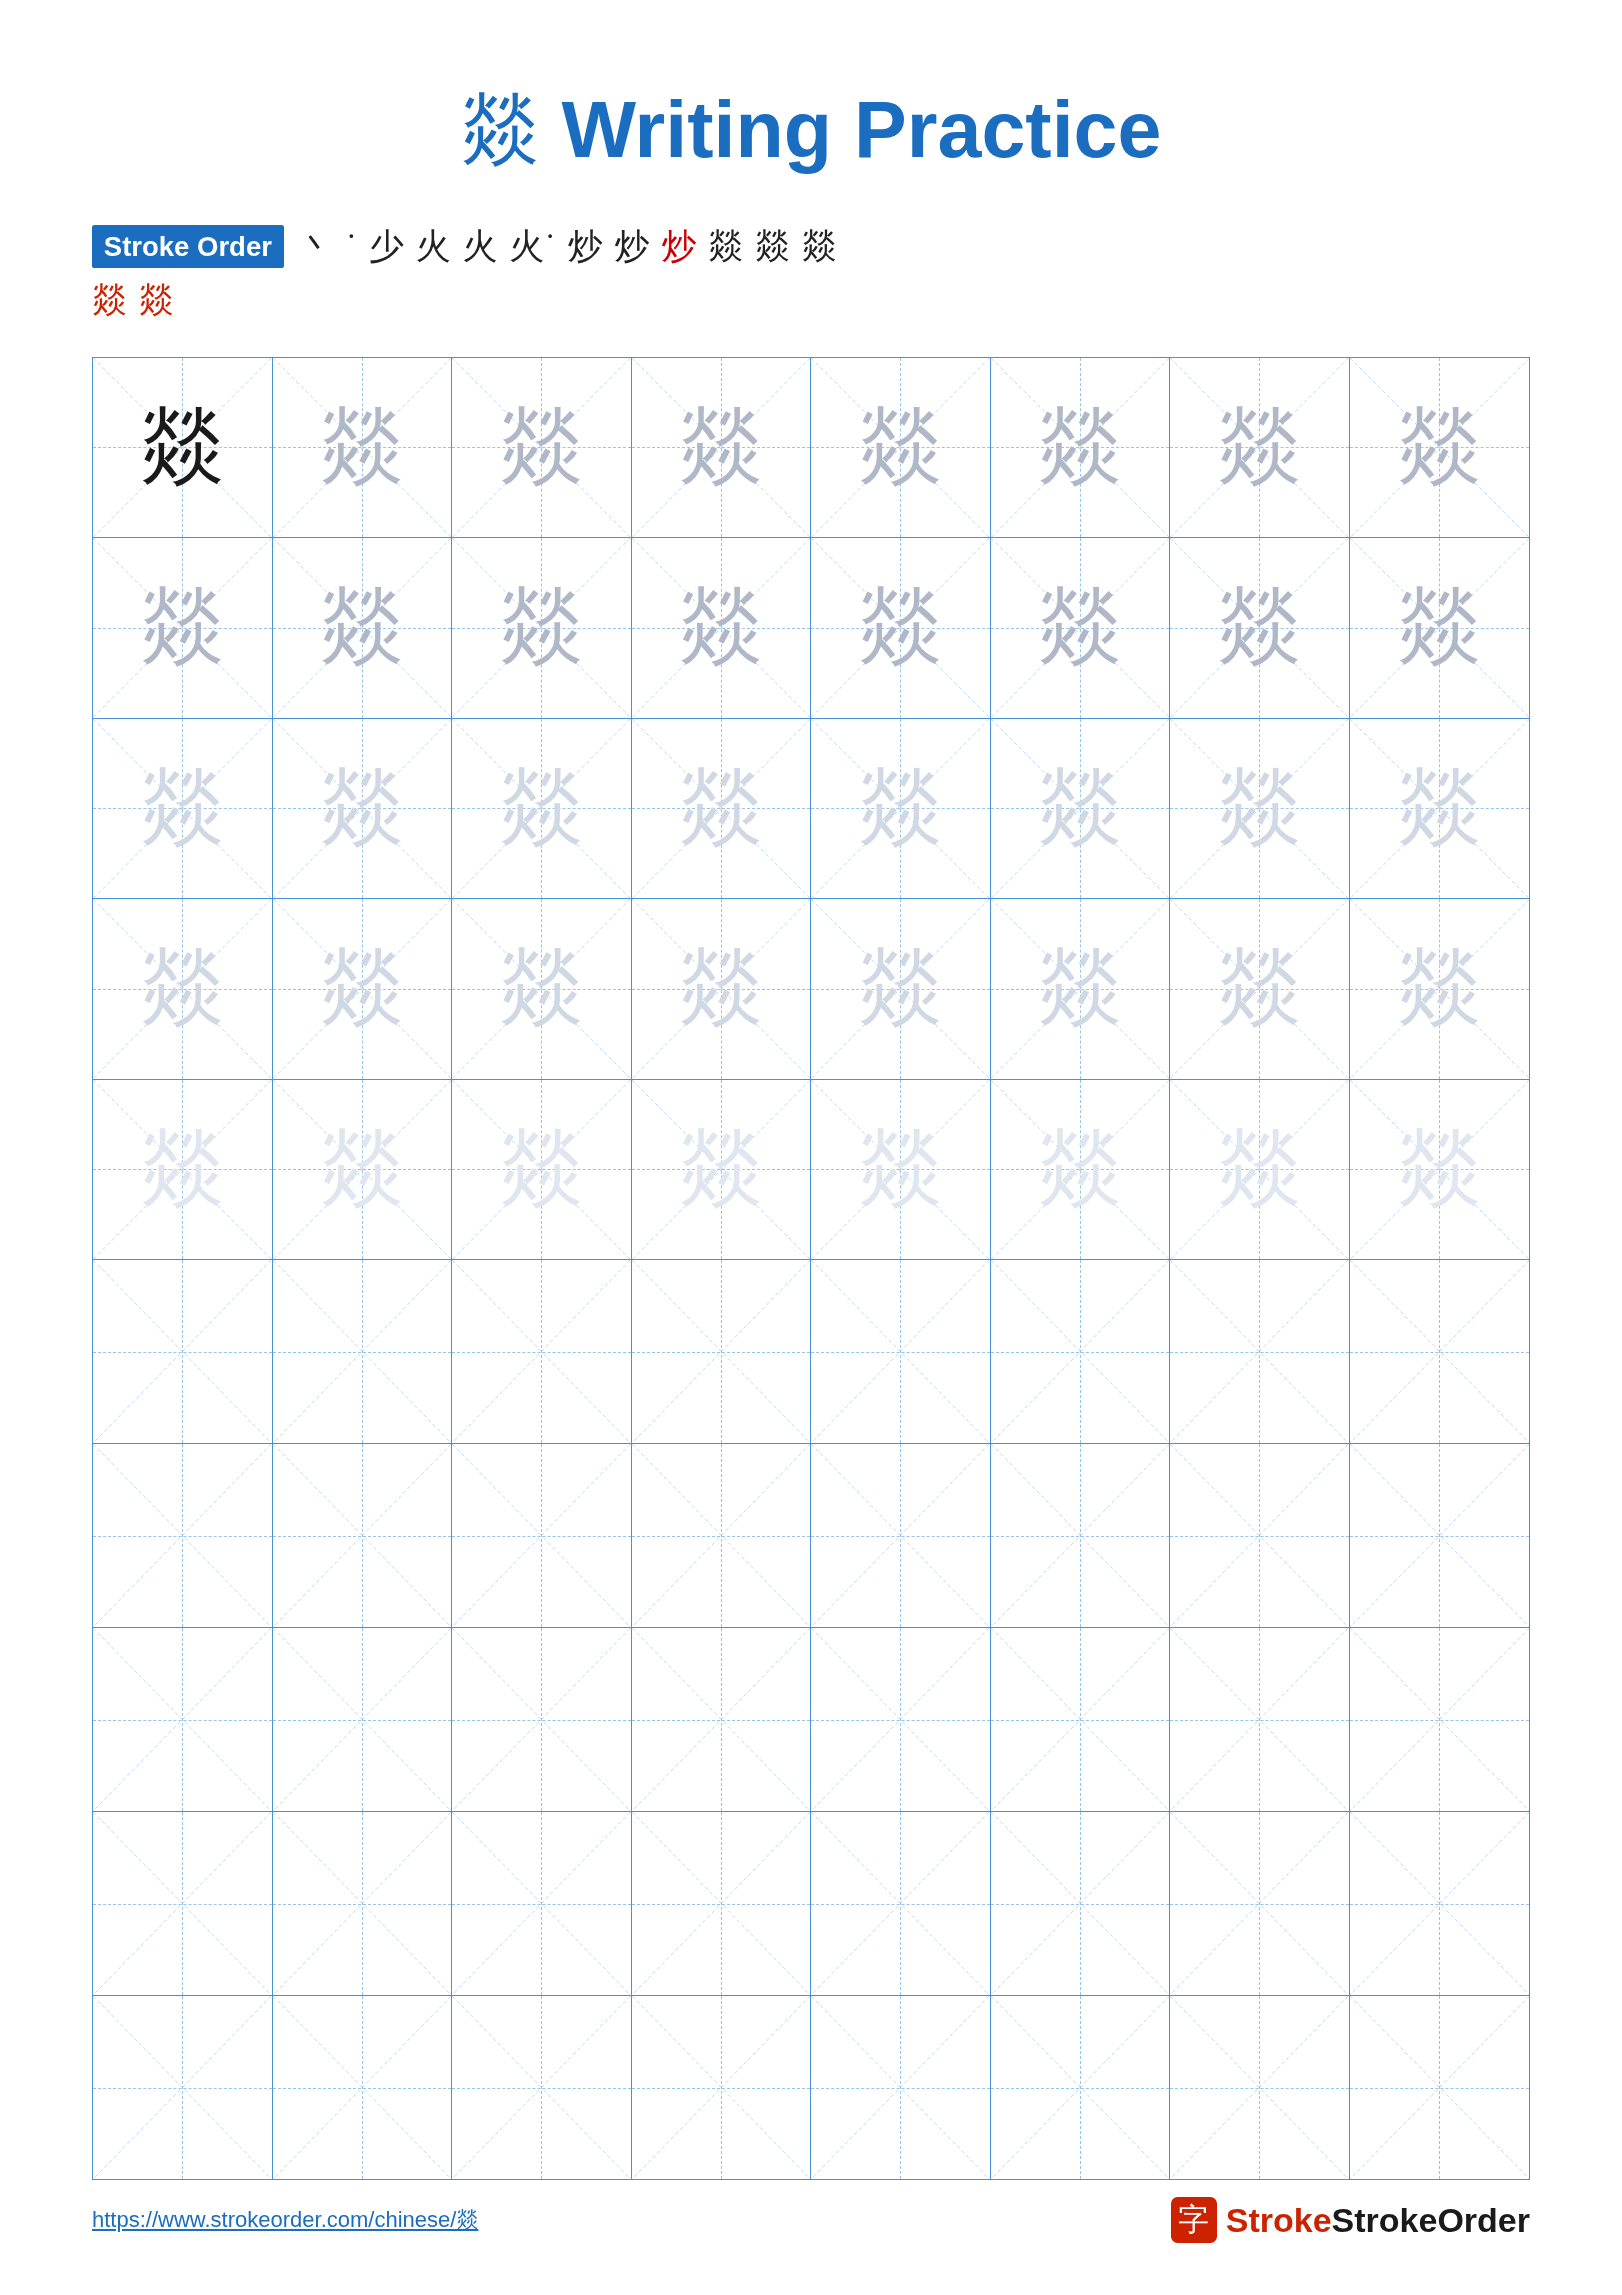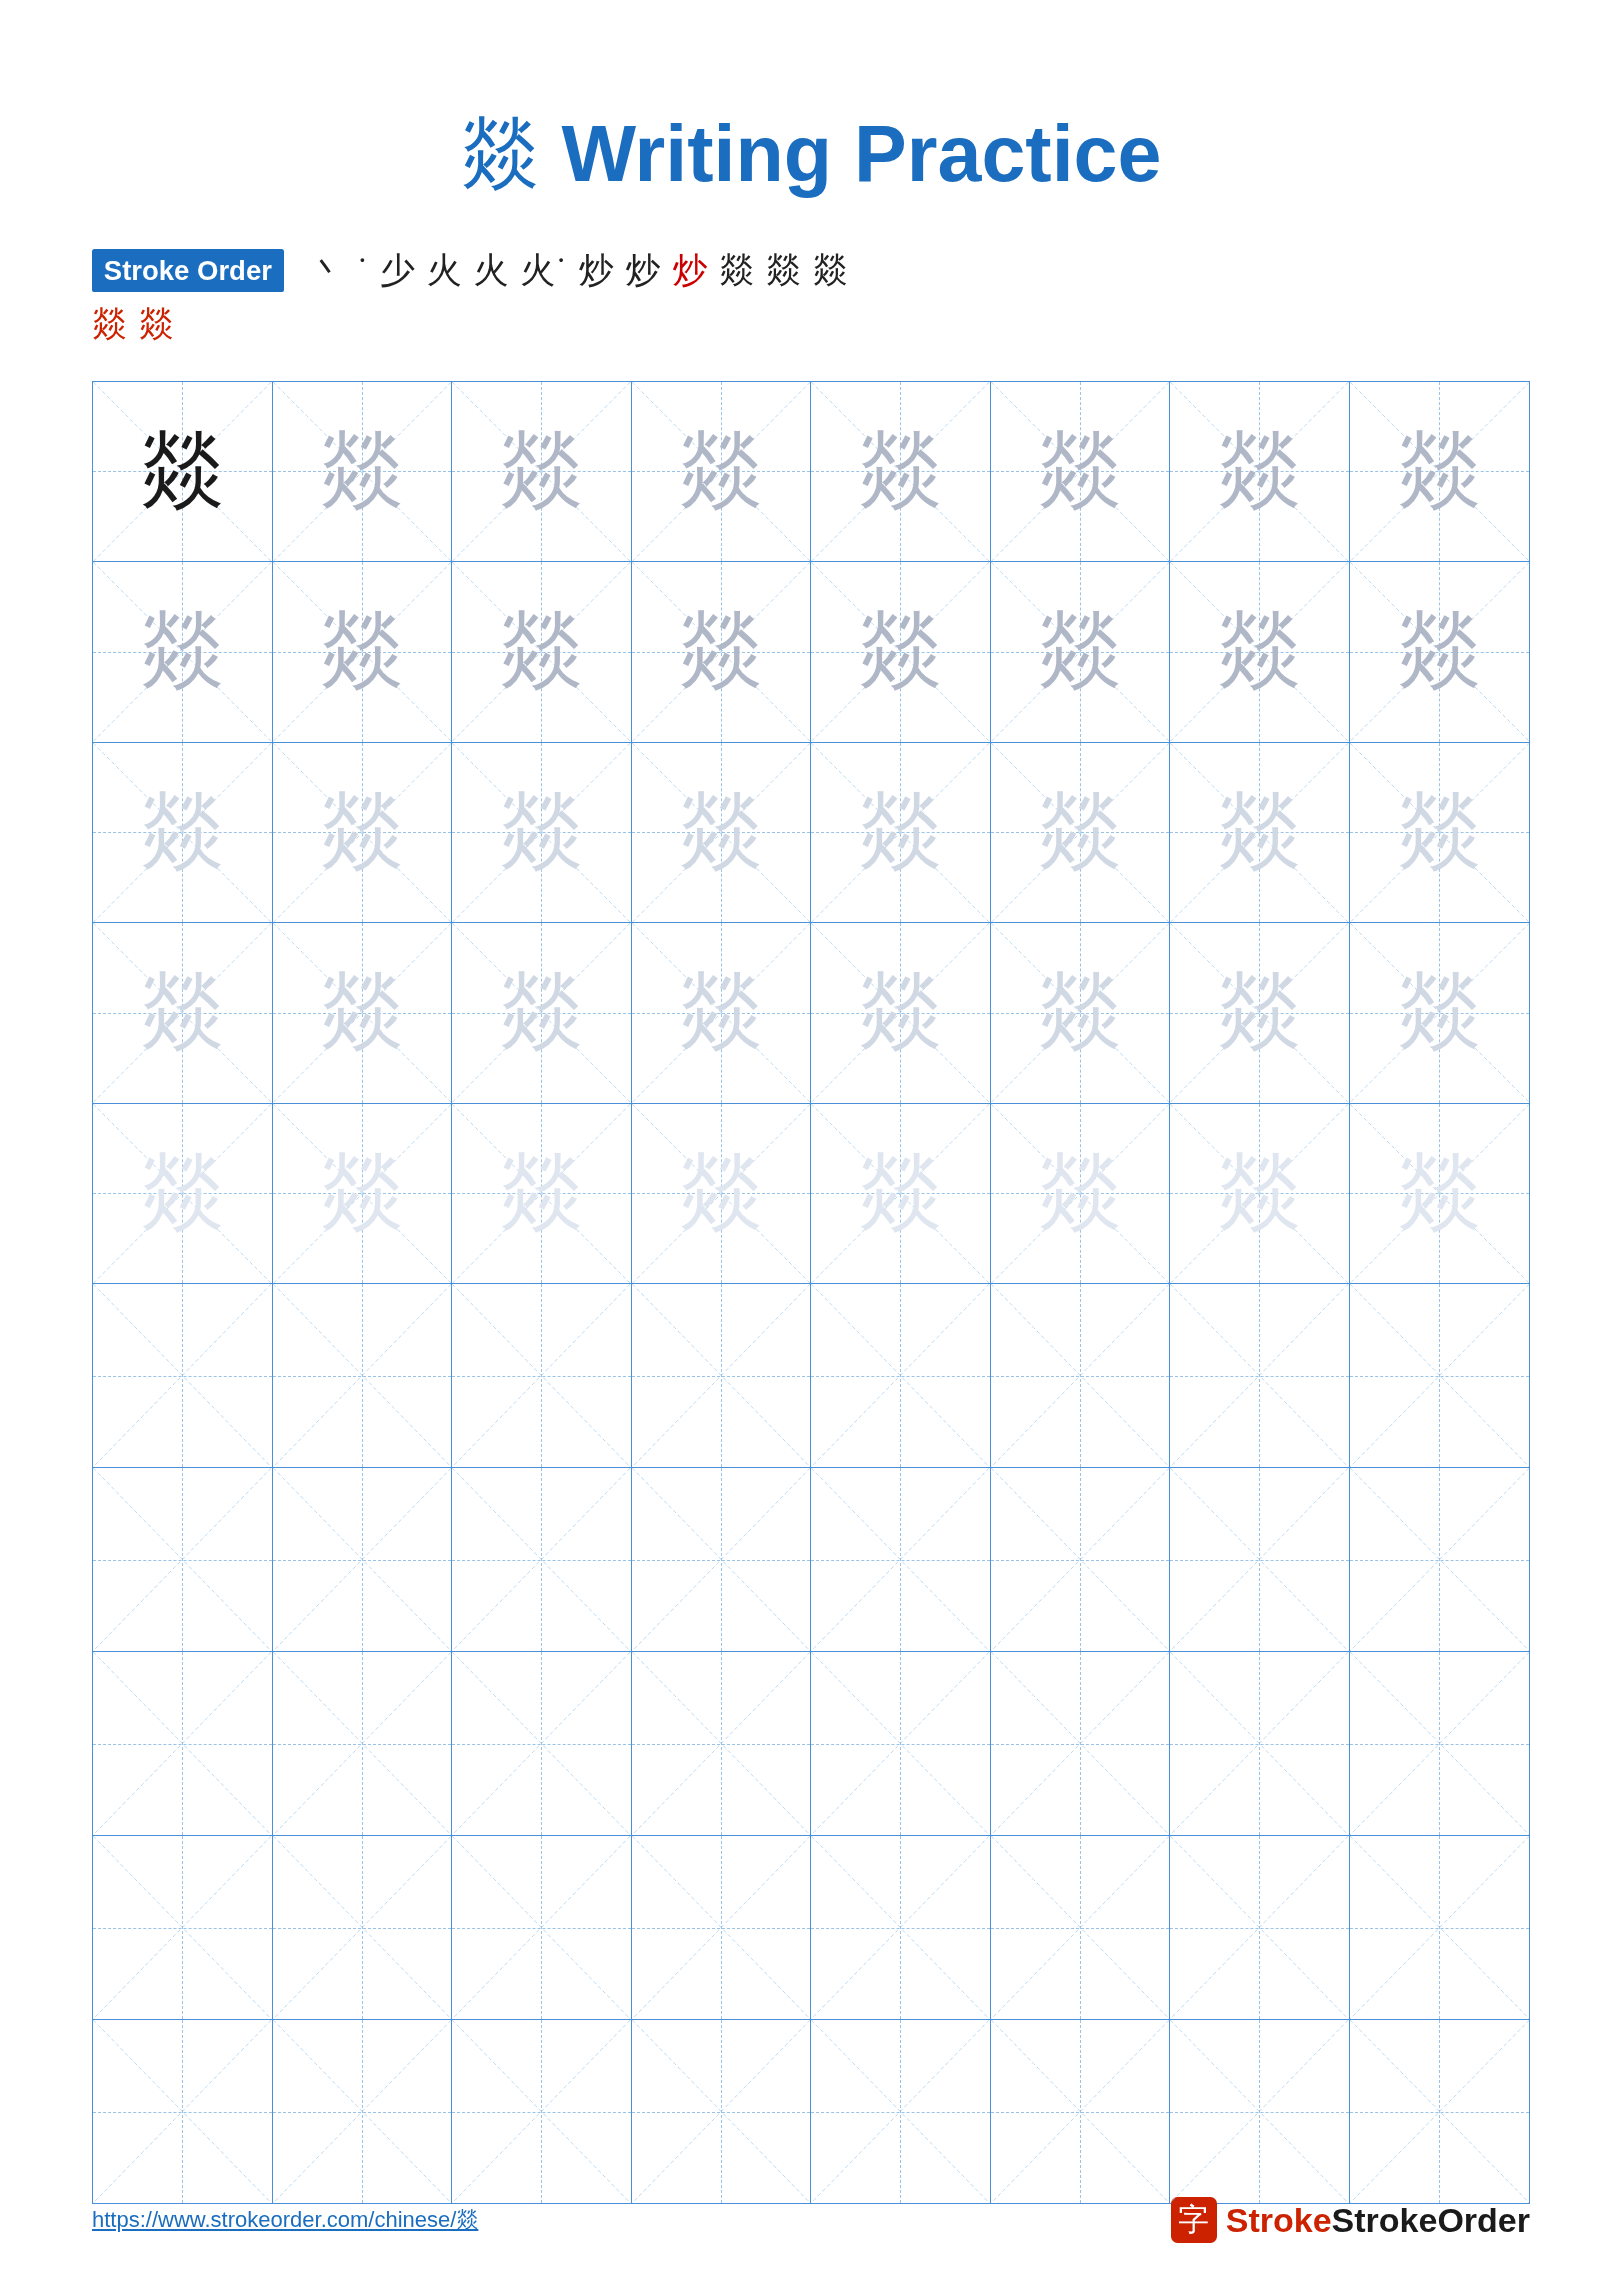--- a/index.html
+++ b/index.html
@@ -10,21 +10,21 @@
       font-family: serif;
       position: relative;
       overflow: hidden;
     }
 
     .page-container {
       width: 1622px;
       height: 2295px;
       background: #fff;
       position: relative;
-      padding: 76px 92px;
+      padding: 52px 92px;
     }
 
     
     .title-area {
       text-align: center;
       margin-bottom: 39px;
       margin-top: 26px;
     }
     .title-char {
       font-size: 79px;
@@ -47,21 +47,21 @@
       gap: 0px;
     }
     .stroke-order-badge {
       background: #1a6dbf;
       color: white;
       font-size: 27.5px;
       font-family: sans-serif;
       font-weight: bold;
       padding: 5.2px 11.8px;
       border-radius: 2.6px;
-      margin-right: 26px;
+      margin-right: 15px;
       white-space: nowrap;
     }
     .stroke-chars {
       display: flex;
       align-items: center;
       gap: 11.8px;
       flex-wrap: wrap;
     }
     .stroke-char {
       font-size: 35px;

